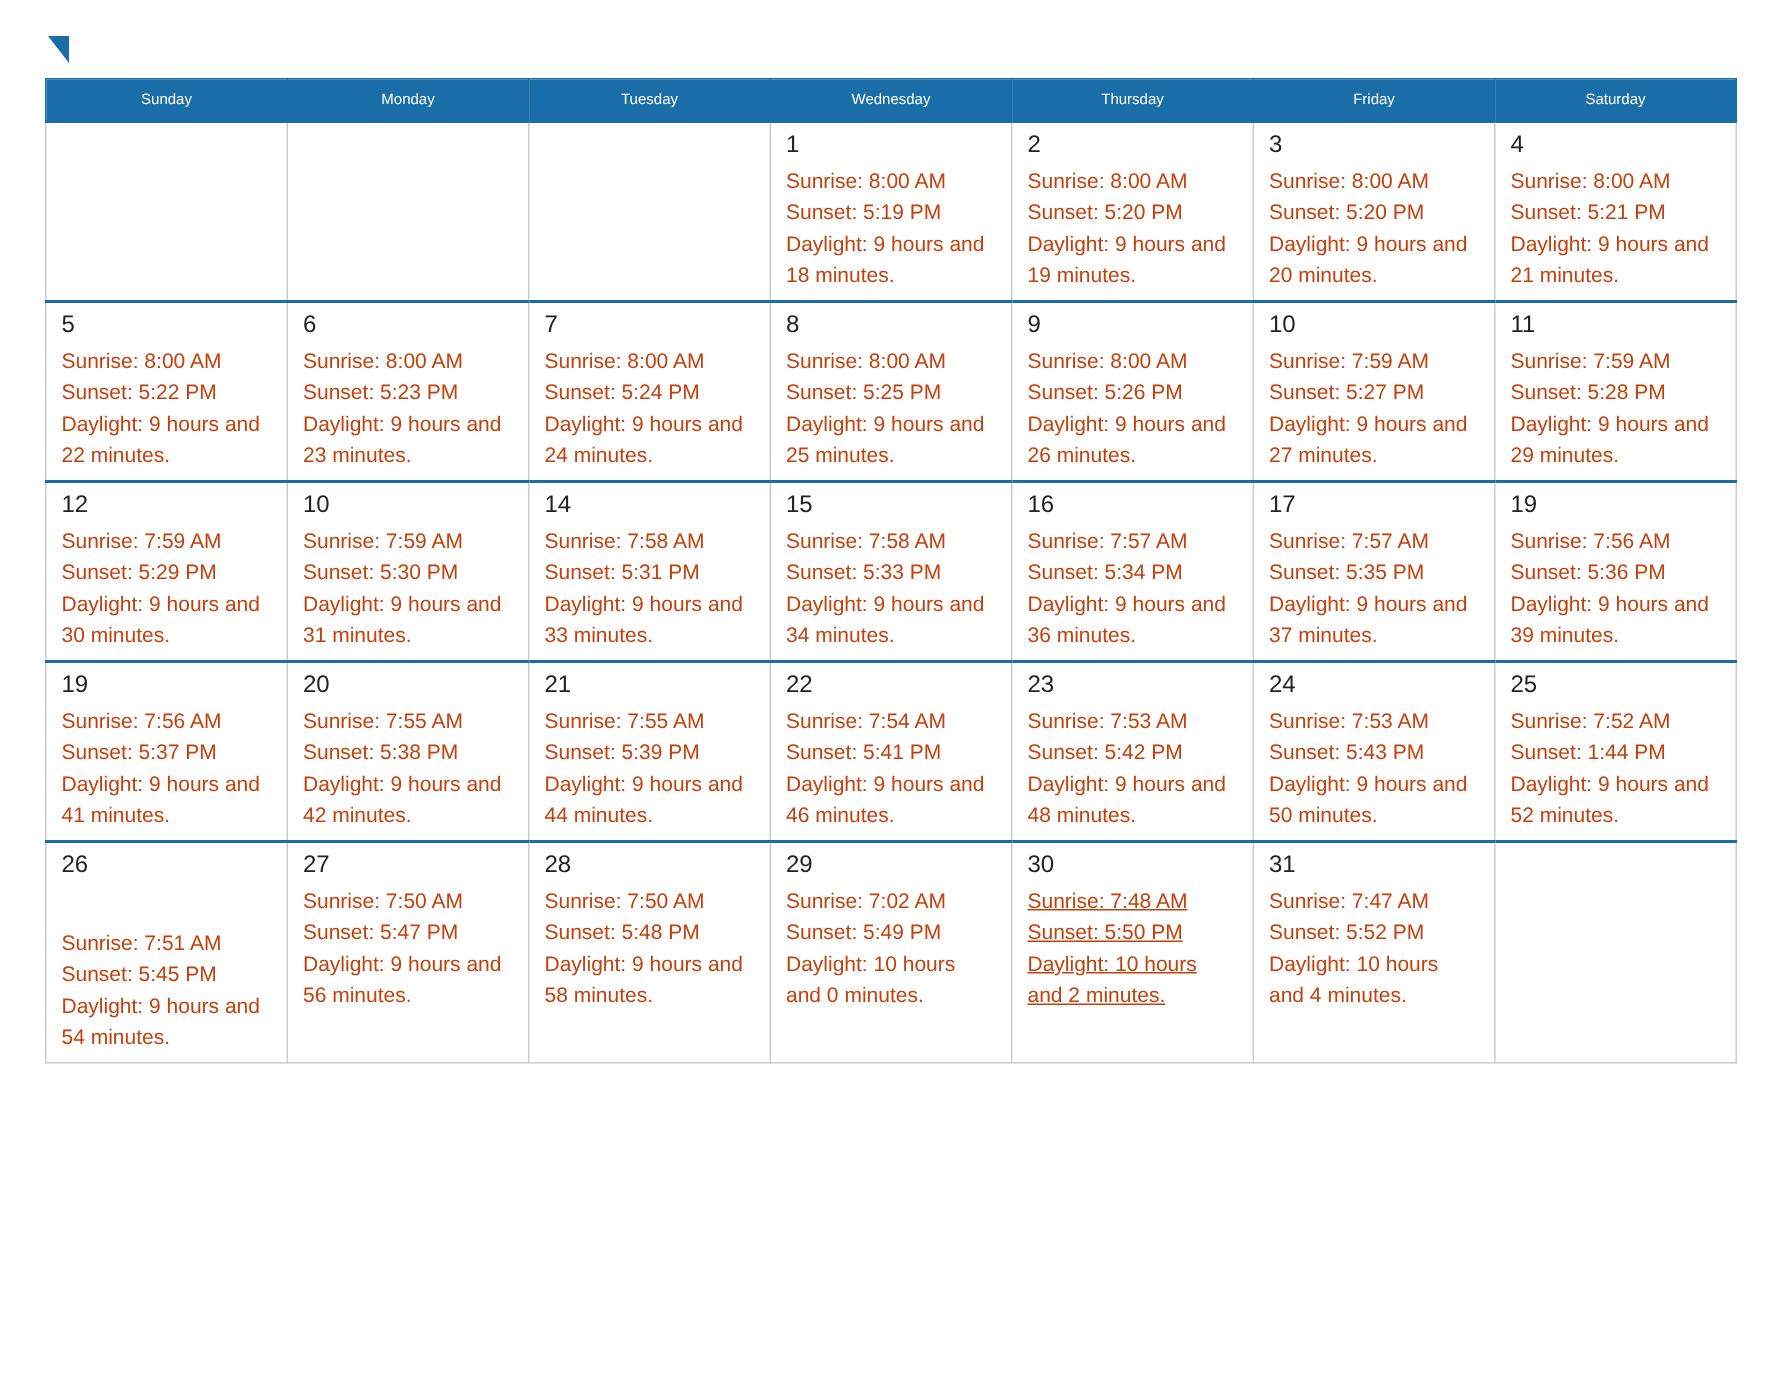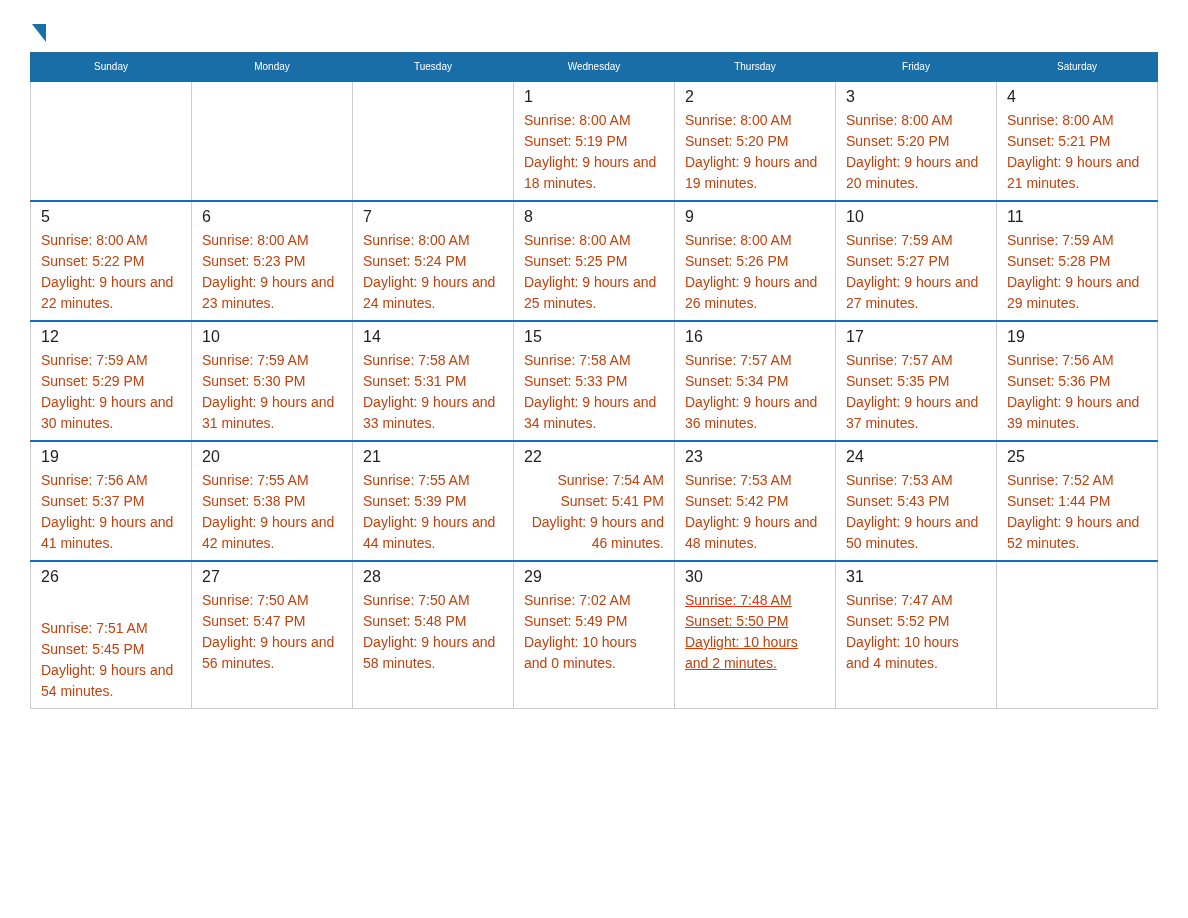--- a/index.html
+++ b/index.html
@@ -263,21 +263,21 @@
 Daylight: 9 hours and 42 minutes.</div>
         </td>
         <td>
           <div class="day-number">21</div>
           <div class="day-info" style="white-space: pre-line;">Sunrise: 7:55 AM
 Sunset: 5:39 PM
 Daylight: 9 hours and 44 minutes.</div>
         </td>
         <td>
           <div class="day-number">22</div>
-          <div class="day-info" style="white-space: pre-line; text-align: right;">Sunrise: 7:54 AM
+          <div class="day-info" style="white-space: pre-line;">Sunrise: 7:54 AM
 Sunset: 5:41 PM
 Daylight: 9 hours and 46 minutes.</div>
         </td>
         <td>
           <div class="day-number">23</div>
           <div class="day-info" style="white-space: pre-line;">Sunrise: 7:53 AM
 Sunset: 5:42 PM
 Daylight: 9 hours and 48 minutes.</div>
         </td>
         <td>

